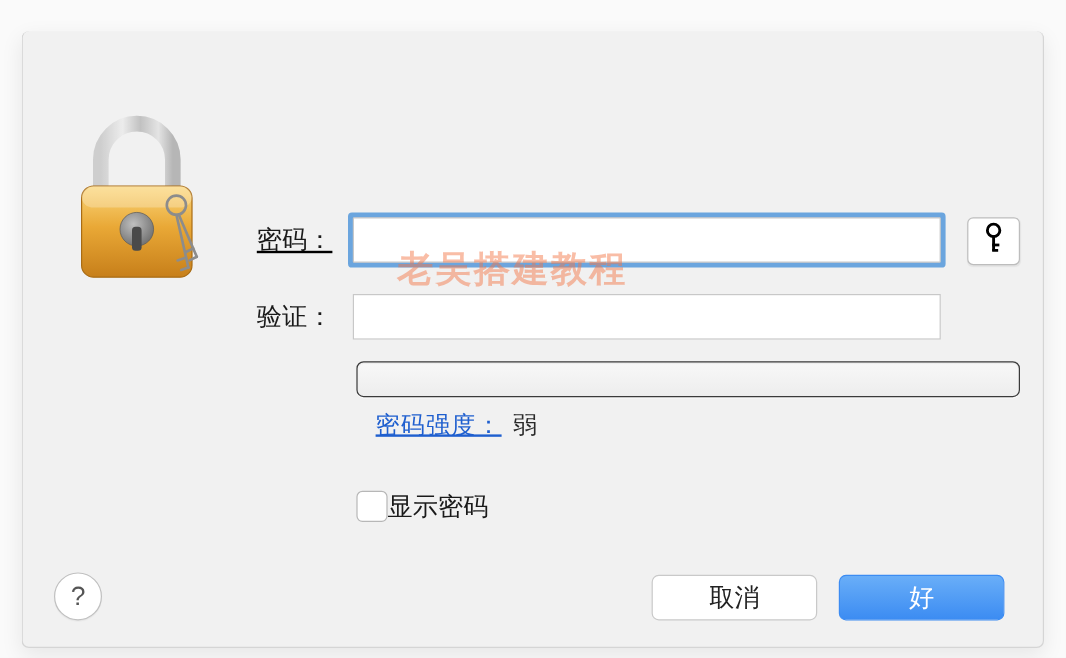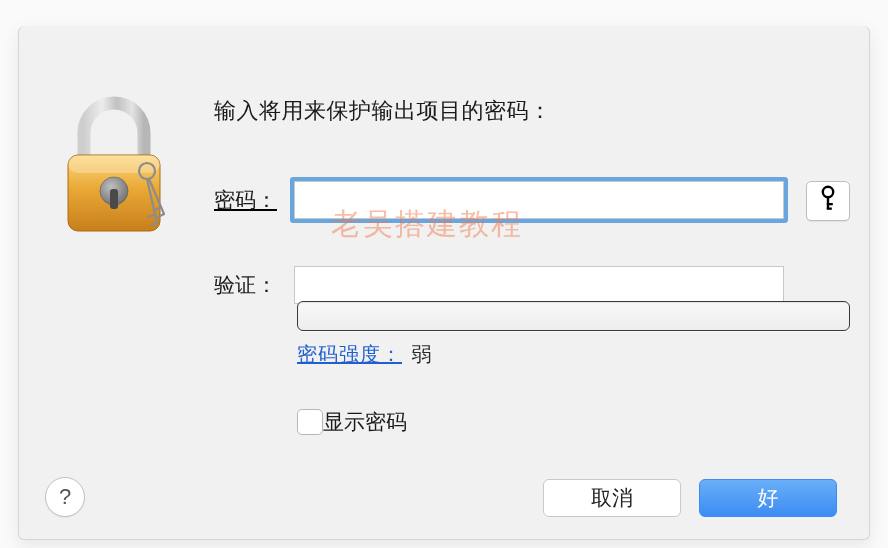--- a/index.html
+++ b/index.html
@@ -42,21 +42,21 @@
     letter-spacing: 0.5px;
   }
 
   .row {
     position: absolute;
     left: 195px;
     display: flex;
     align-items: center;
   }
   .row-password { top: 155px; text-decoration: underline; }
-  .row-verify   { top: 219px; margin-top: 21px; }
+  .row-verify   { top: 219px; }
 
   .row-label {
     width: 80px;
     font-size: 21px;
     color: #1a1a1a;
     text-align: left;
   }
 
   .password-field {
     width: 490px;
@@ -112,20 +112,21 @@
     left: 278px;
     top: 315px;
     font-size: 20px;
     color: #1a1a1a;
   }
   .strength-label {
     color: #1f5fcf;
     text-decoration: underline;
     cursor: pointer;
     letter-spacing: 1px;
+    margin-left: 16px;
   }
   .strength-value {
     margin-left: 4px;
     color: #2a2a2a;
   }
 
   .checkbox-row {
     position: absolute;
     left: 278px;
     top: 382px;
@@ -187,21 +188,21 @@
     align-items: center;
     justify-content: center;
     font-size: 22px;
     color: #555;
     box-shadow: 0 1px 1px rgba(0,0,0,0.05);
   }
 
   
   .wm {
     position: absolute;
-    font-weight: 400;
+    font-weight: 700;
     pointer-events: none;
     white-space: nowrap;
   }
   .wm1 {
     left: 312px; top: 178px;
     font-size: 30px;
     color: rgba(243,117,70,0.48);
     letter-spacing: 2px;
   }
   .wm2 {
@@ -250,21 +251,20 @@
       <g stroke="#8c8c8c" stroke-width="2.2" fill="none" stroke-linecap="round">
         <circle cx="93" cy="80" r="8"></circle>
         <path d="M95 88 L110 123"></path>
         <path d="M110 123 l-6 3 M107 116 l-6 3"></path>
         <path d="M93 88 L103 132"></path>
         <path d="M103 132 l-6 2 M100 124 l-6 2"></path>
       </g>
     </svg>
   </div>
 
-  <div class="prompt">输入将用来保护输出项目的密码：</div>
 
   <div class="row row-password">
     <span class="row-label">密码：</span>
     <input type="password" class="password-field focused" value="" style="">
   </div>
 
   <div class="key-button">
     <span>
       <svg width="20" height="28" viewBox="0 0 20 28">
         <circle cx="10" cy="7" r="5.2" fill="none" stroke="#000" stroke-width="2.4"></circle>

